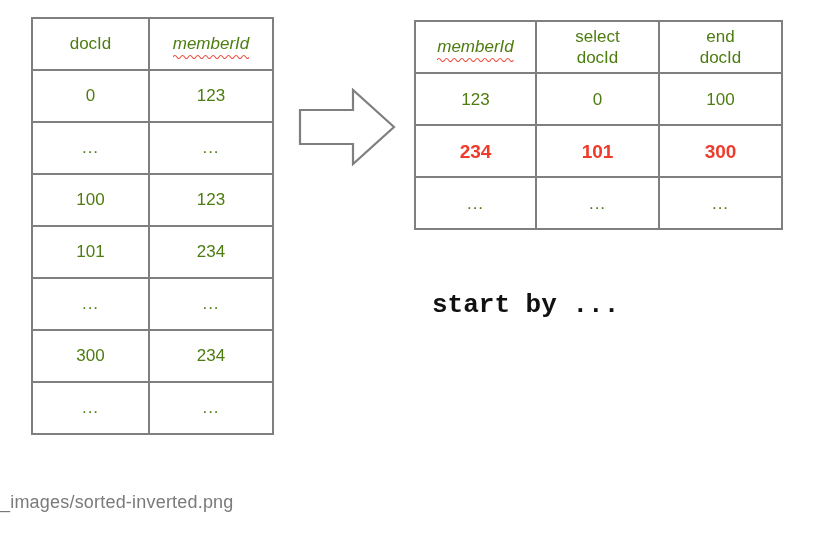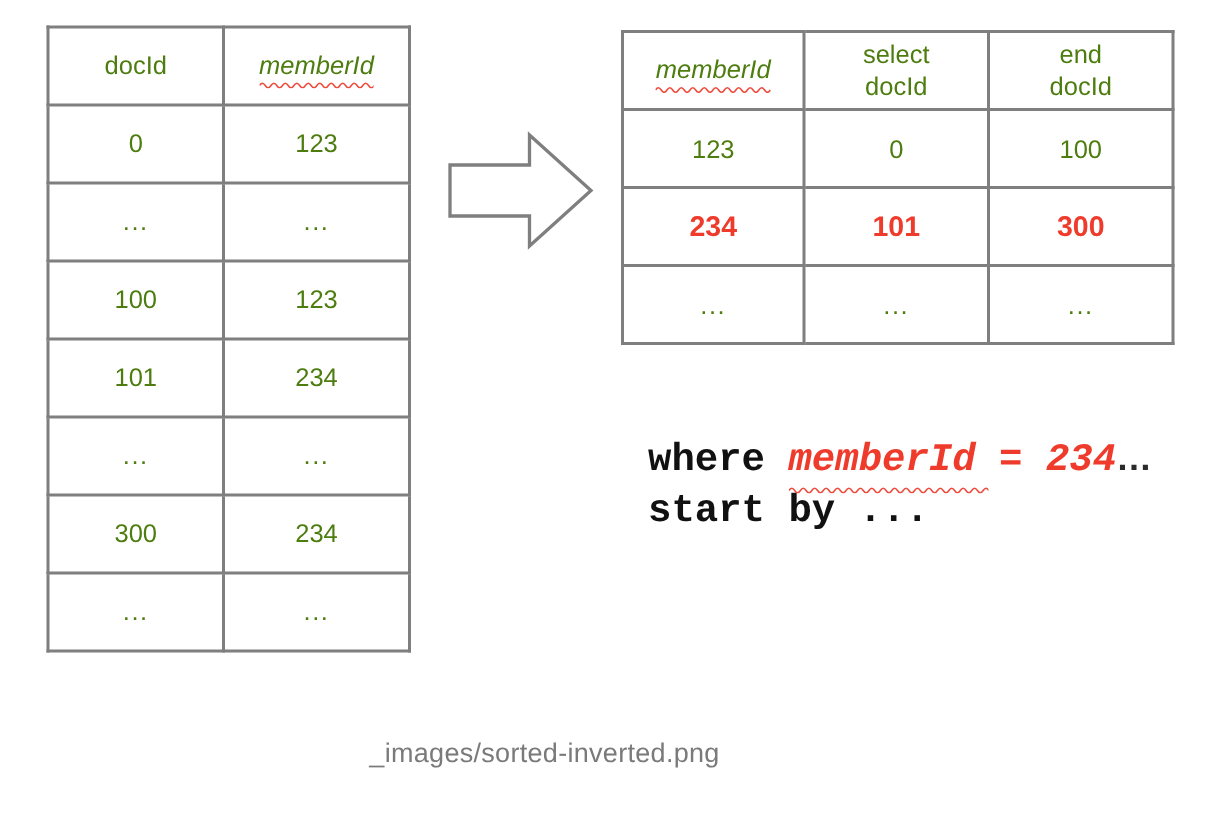--- a/index.html
+++ b/index.html
@@ -136,21 +136,20 @@
     color: #2b2b2b;
     letter-spacing: -1px;
   }
 
   
   #caption {
     position: absolute;
     left: 0;
     top: 492px;
     width: 726px;
-    text-align: center;
     font-family: "Liberation Sans", sans-serif;
     font-size: 18px;
     color: #7a7a7a;
     letter-spacing: 0.2px;
   }
 </style>
 </head>
 <body>
 
 <table id="left-table" class="diagram-table">
@@ -238,19 +237,16 @@
     </tr>
     <tr>
       <td class="ellipsis-cell"><span>...</span></td>
       <td class="ellipsis-cell"><span>...</span></td>
       <td class="ellipsis-cell"><span>...</span></td>
     </tr>
   </tbody>
 </table>
 
 <div id="sql-block">
-  <span class="sql-line"><span class="kw">where</span> <span class="red squiggle"><span>memberId = 234</span><svg class="wave" viewBox="0 0 140 5" preserveAspectRatio="none" style="width:61%;">
-          <path d="M0 3 Q2 0 4 3 T8 3 T12 3 T16 3 T20 3 T24 3 T28 3 T32 3 T36 3 T40 3 T44 3 T48 3 T52 3 T56 3 T60 3 T64 3 T68 3 T72 3 T76 3 T80 3 T84 3 T88 3 T92 3 T96 3 T100 3 T104 3 T108 3 T112 3 T116 3 T120 3 T124 3 T128 3 T132 3 T136 3 T140 3" fill="none" stroke="#ef4b3c" stroke-width="1.1"></path>
-        </svg></span><span class="trailing-ell">…</span></span>
   <span class="sql-line"><span class="kw">start by</span> <span class="kw">...</span></span>
 </div>
 
 <div id="caption">_images/sorted-inverted.png</div>
 
 </body></html>

